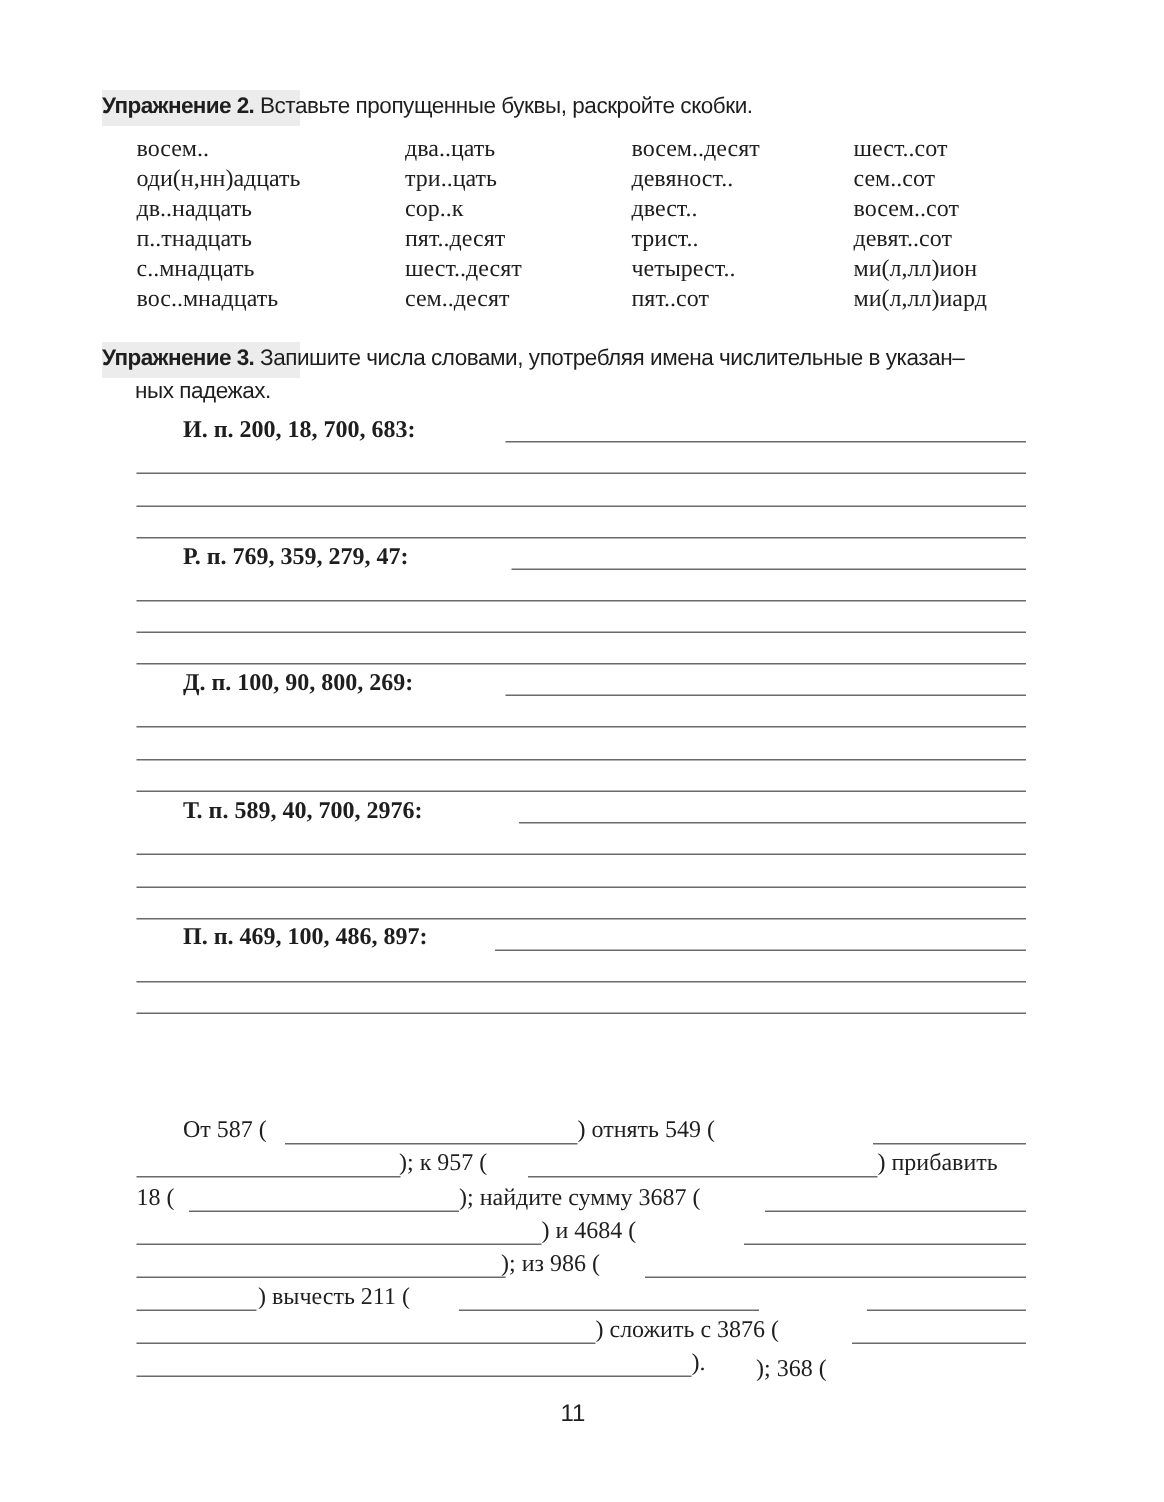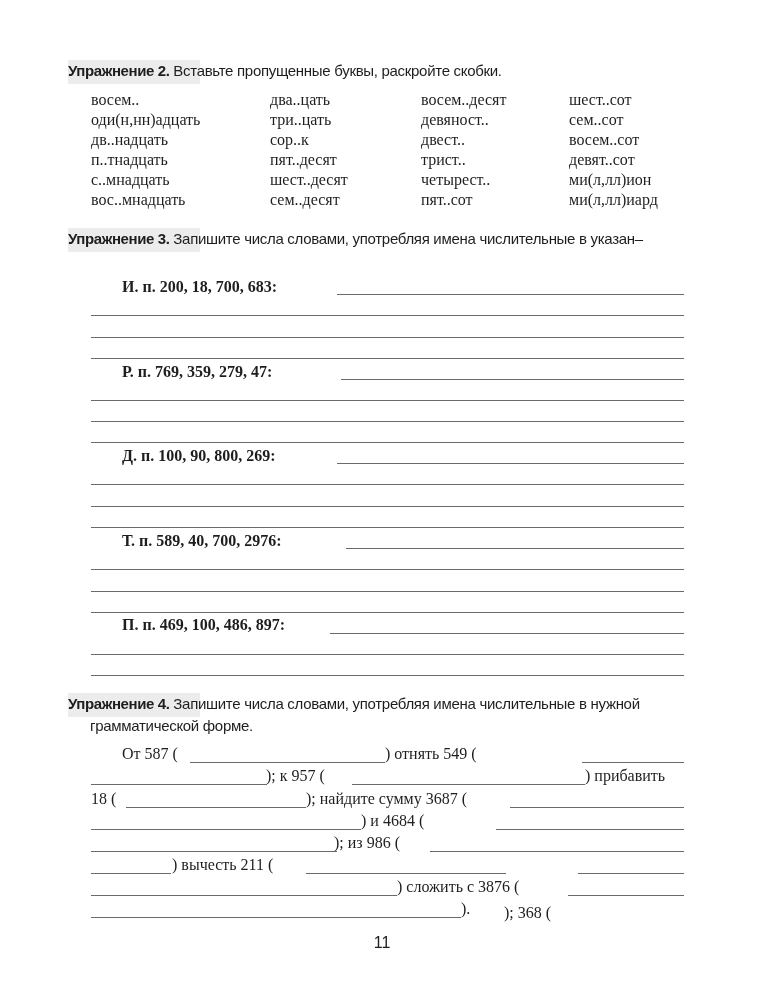--- a/index.html
+++ b/index.html
@@ -66,20 +66,21 @@
       <span class="cell c1">сем..десят</span>
       <span class="cell c2">пят..сот</span>
       <span class="cell c3">ми(л,лл)иард</span>
     </div>
   </div>
 
   <div class="ex-head" style="top:228px;">
     <div class="ex-label-box" style="width:132px;"></div>
     <span class="lbl">Упражнение 3.</span>
     <span class="txt">Запишите числа словами, употребляя имена числительные в указан–</span>
+    <span class="txt cont">ных падежах.</span>
   </div>
 
   <div class="case-line" style="top:278px;">И. п. 200, 18, 700, 683:</div>
   <div class="rule" style="left:337px; width:347px; top:294px;"></div>
   <div class="rule" style="left:91px; width:593px; top:315px;"></div>
   <div class="rule" style="left:91px; width:593px; top:337px;"></div>
   <div class="rule" style="left:91px; width:593px; top:358px;"></div>
 
   <div class="case-line" style="top:363px;">Р. п. 769, 359, 279, 47:</div>
   <div class="rule" style="left:341px; width:343px; top:379px;"></div>
@@ -97,26 +98,20 @@
   <div class="rule" style="left:346px; width:338px; top:548px;"></div>
   <div class="rule" style="left:91px; width:593px; top:569px;"></div>
   <div class="rule" style="left:91px; width:593px; top:591px;"></div>
   <div class="rule" style="left:91px; width:593px; top:612px;"></div>
 
   <div class="case-line" style="top:616px;">П. п. 469, 100, 486, 897:</div>
   <div class="rule" style="left:330px; width:354px; top:633px;"></div>
   <div class="rule" style="left:91px; width:593px; top:654px;"></div>
   <div class="rule" style="left:91px; width:593px; top:675px;"></div>
 
-  <div class="ex-head" style="top:693px;">
-    <div class="ex-label-box" style="width:132px;"></div>
-    <span class="lbl">Упражнение 4.</span>
-    <span class="txt">Запишите числа словами, употребляя имена числительные в нужной</span>
-    <span class="txt cont">грамматической форме.</span>
-  </div>
 
   <span class="ex4" style="left:122px; top:745px;">От 587 (</span>
   <div class="rule" style="left:190px; width:195px; top:762px;"></div>
   <span class="ex4" style="left:385px; top:745px;">) отнять 549 (</span>
   <div class="rule" style="left:582px; width:102px; top:762px;"></div>
 
   <div class="rule" style="left:91px; width:176px; top:784px;"></div>
   <span class="ex4" style="left:266px; top:767px;">); к 957 (</span>
   <div class="rule" style="left:352px; width:233px; top:784px;"></div>
   <span class="ex4" style="left:585px; top:767px;">) прибавить</span>

